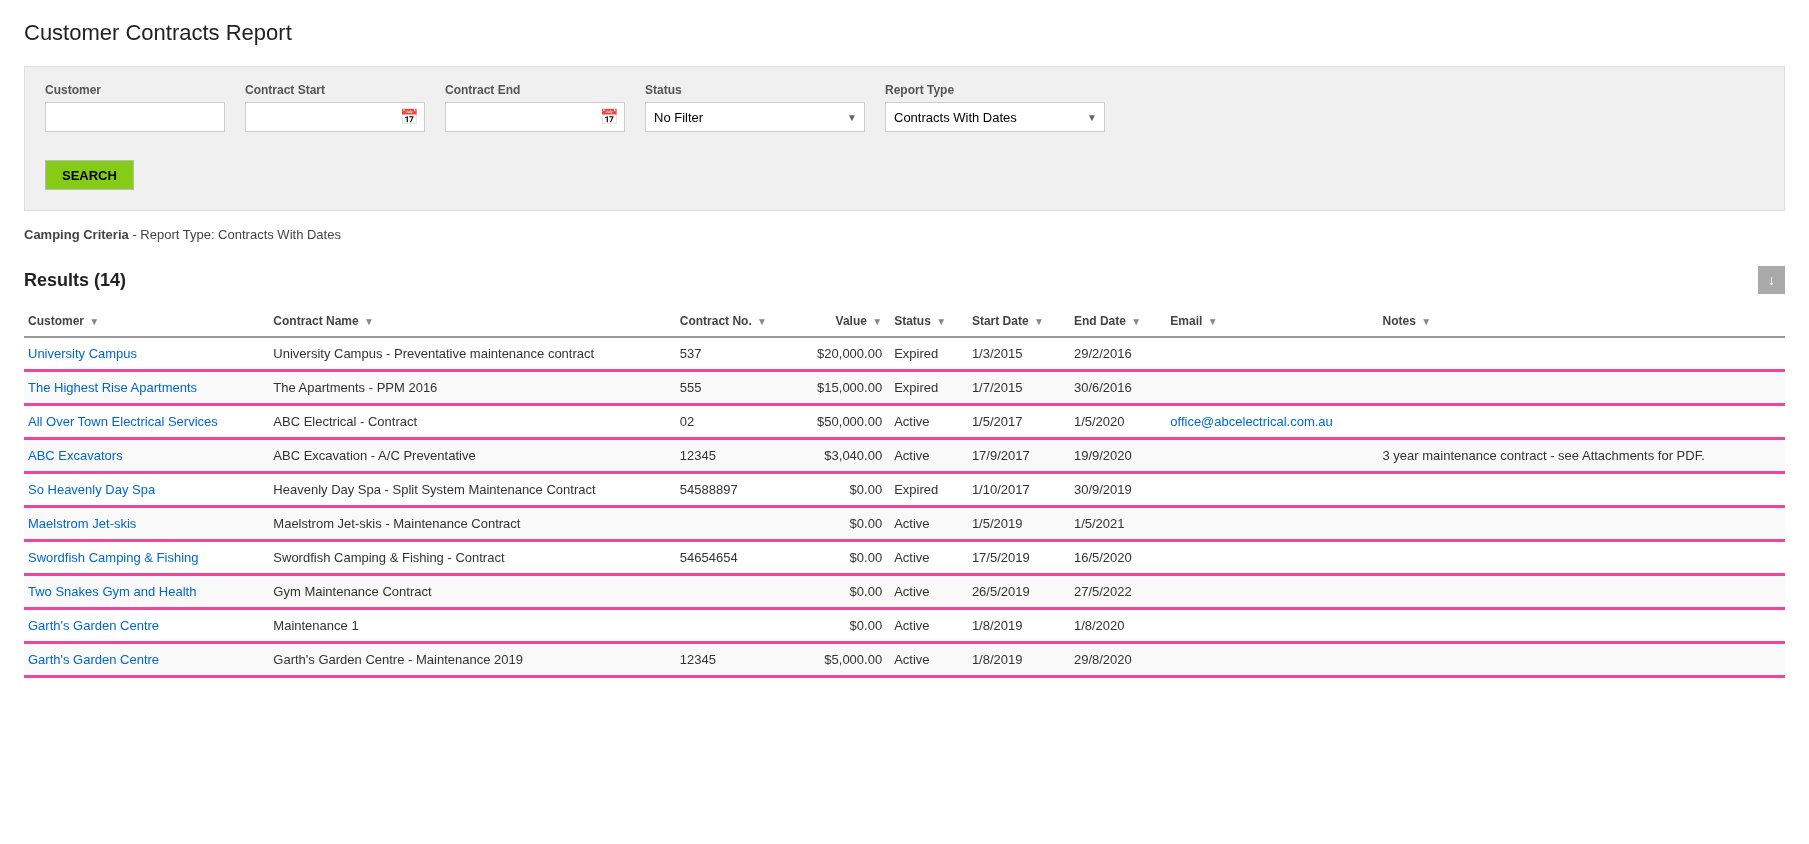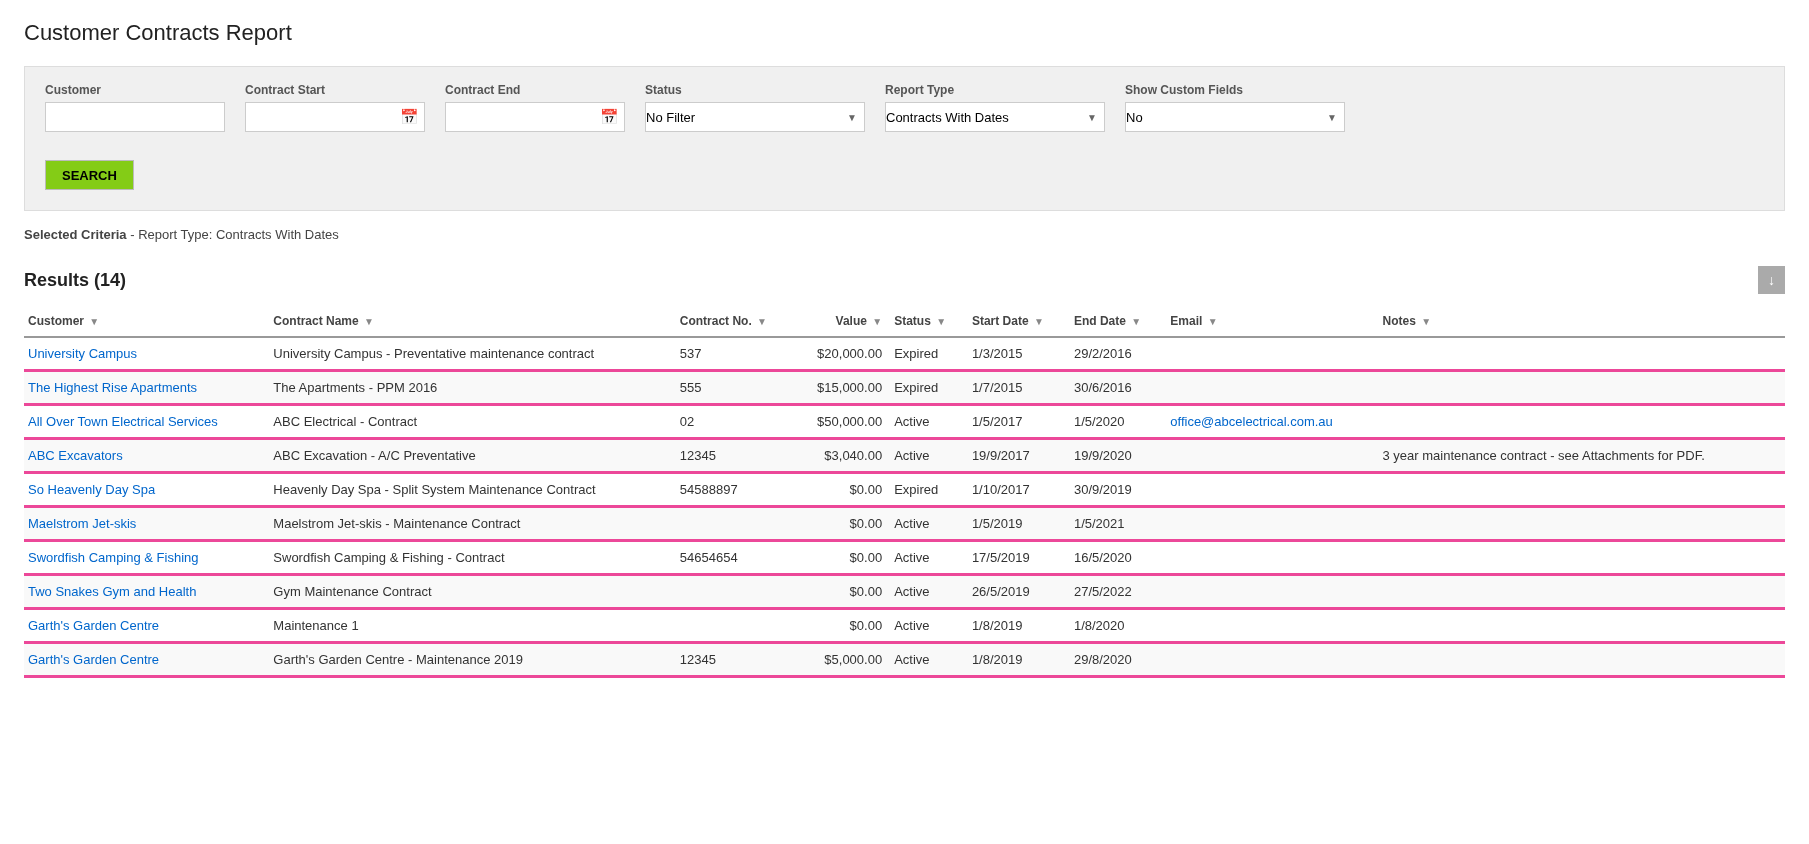--- a/index.html
+++ b/index.html
@@ -7,21 +7,21 @@
     .page { padding: 20px 24px; }
     h1 { font-size: 22px; font-weight: 400; margin-bottom: 20px; color: #222; }
     .filter-bar { background: #f0f0f0; border: 1px solid #ddd; padding: 16px 20px 20px; margin-bottom: 16px; }
     .filter-row { display: flex; gap: 20px; align-items: flex-end; flex-wrap: wrap; }
     .filter-group { display: flex; flex-direction: column; gap: 5px; }
     .filter-group label { font-size: 12px; font-weight: 600; color: #555; }
     .filter-group input[type="text"] { border: 1px solid #ccc; padding: 5px 8px; font-size: 13px; height: 30px; background: #fff; width: 180px; }
     .filter-group .date-input-wrap { position: relative; display: flex; align-items: center; }
     .filter-group .date-input-wrap input { width: 180px; border: 1px solid #ccc; padding: 5px 28px 5px 8px; font-size: 13px; height: 30px; background: #fff; }
     .filter-group .date-input-wrap .cal-icon { position: absolute; right: 6px; color: #666; font-size: 15px; pointer-events: none; }
-    .filter-group select { border: 1px solid #ccc; padding: 5px 24px 5px 0; font-size: 13px; height: 30px; background: #fff; appearance: none; -webkit-appearance: none; width: 220px; cursor: pointer; }
+    .filter-group select { border: 1px solid #ccc; padding: 5px 24px 5px 8px; font-size: 13px; height: 30px; background: #fff; appearance: none; -webkit-appearance: none; width: 220px; cursor: pointer; }
     .select-wrap { position: relative; display: inline-block; }
     .select-wrap::after { content: '▼'; font-size: 10px; position: absolute; right: 8px; top: 50%; transform: translateY(-50%); pointer-events: none; color: #666; }
     .search-btn { background: #84cc16; border: 1px solid #bbb; padding: 6px 16px; font-size: 13px; cursor: pointer; height: 30px; font-weight: 600; margin-top: 16px; }
     .selected-criteria { font-size: 13px; color: #444; margin-bottom: 6px; }
     .selected-criteria strong { font-weight: 600; }
     .results-header { display: flex; justify-content: space-between; align-items: center; margin-bottom: 12px; margin-top: 24px; }
     .results-title { font-size: 18px; font-weight: 600; color: #222; }
     .download-btn { background: #aaa; border: none; padding: 6px 10px; cursor: pointer; color: #fff; font-size: 14px; }
     table { width: 100%; border-collapse: collapse; font-size: 13px; }
     thead tr { border-bottom: 2px solid #999; }
@@ -81,39 +81,30 @@
         <label>Report Type</label>
         <div class="select-wrap">
           <select>
             <option selected="">Contracts With Dates</option>
             <option>All Contracts</option>
             <option>Active Contracts</option>
           </select>
         </div>
       </div>
 
-      <div class="filter-group">
-        <label>Show Custom Fields</label>
-        <div class="select-wrap">
-          <select>
-            <option>No</option>
-            <option>Yes</option>
-          </select>
-        </div>
-      </div>
 
     </div>
 
     <div style="margin-top:12px;">
       <button class="search-btn">SEARCH</button>
     </div>
   </div>
 
   <div class="selected-criteria">
-    <strong>Selected Criteria</strong>
+    <strong>Camping Criteria</strong>
     <span>- Report Type: Contracts With Dates</span>
   </div>
 
   <div class="results-header">
     <div class="results-title">Results (14)</div>
     <button class="download-btn" title="Download">↓</button>
   </div>
 
   <table>
     <thead>
@@ -162,21 +153,21 @@
           <td>1/5/2020</td>
           <td><a class="link">office@abcelectrical.com.au</a></td>
           <td></td>
         </tr>
         <tr>
           <td><a class="link">ABC Excavators</a></td>
           <td>ABC Excavation - A/C Preventative</td>
           <td>12345</td>
           <td class="value">$3,040.00</td>
           <td>Active</td>
-          <td>19/9/2017</td>
+          <td>17/9/2017</td>
           <td>19/9/2020</td>
           <td></td>
           <td>3 year maintenance contract - see Attachments for PDF.</td>
         </tr>
         <tr>
           <td><a class="link">So Heavenly Day Spa</a></td>
           <td>Heavenly Day Spa - Split System Maintenance Contract</td>
           <td>54588897</td>
           <td class="value">$0.00</td>
           <td>Expired</td>

